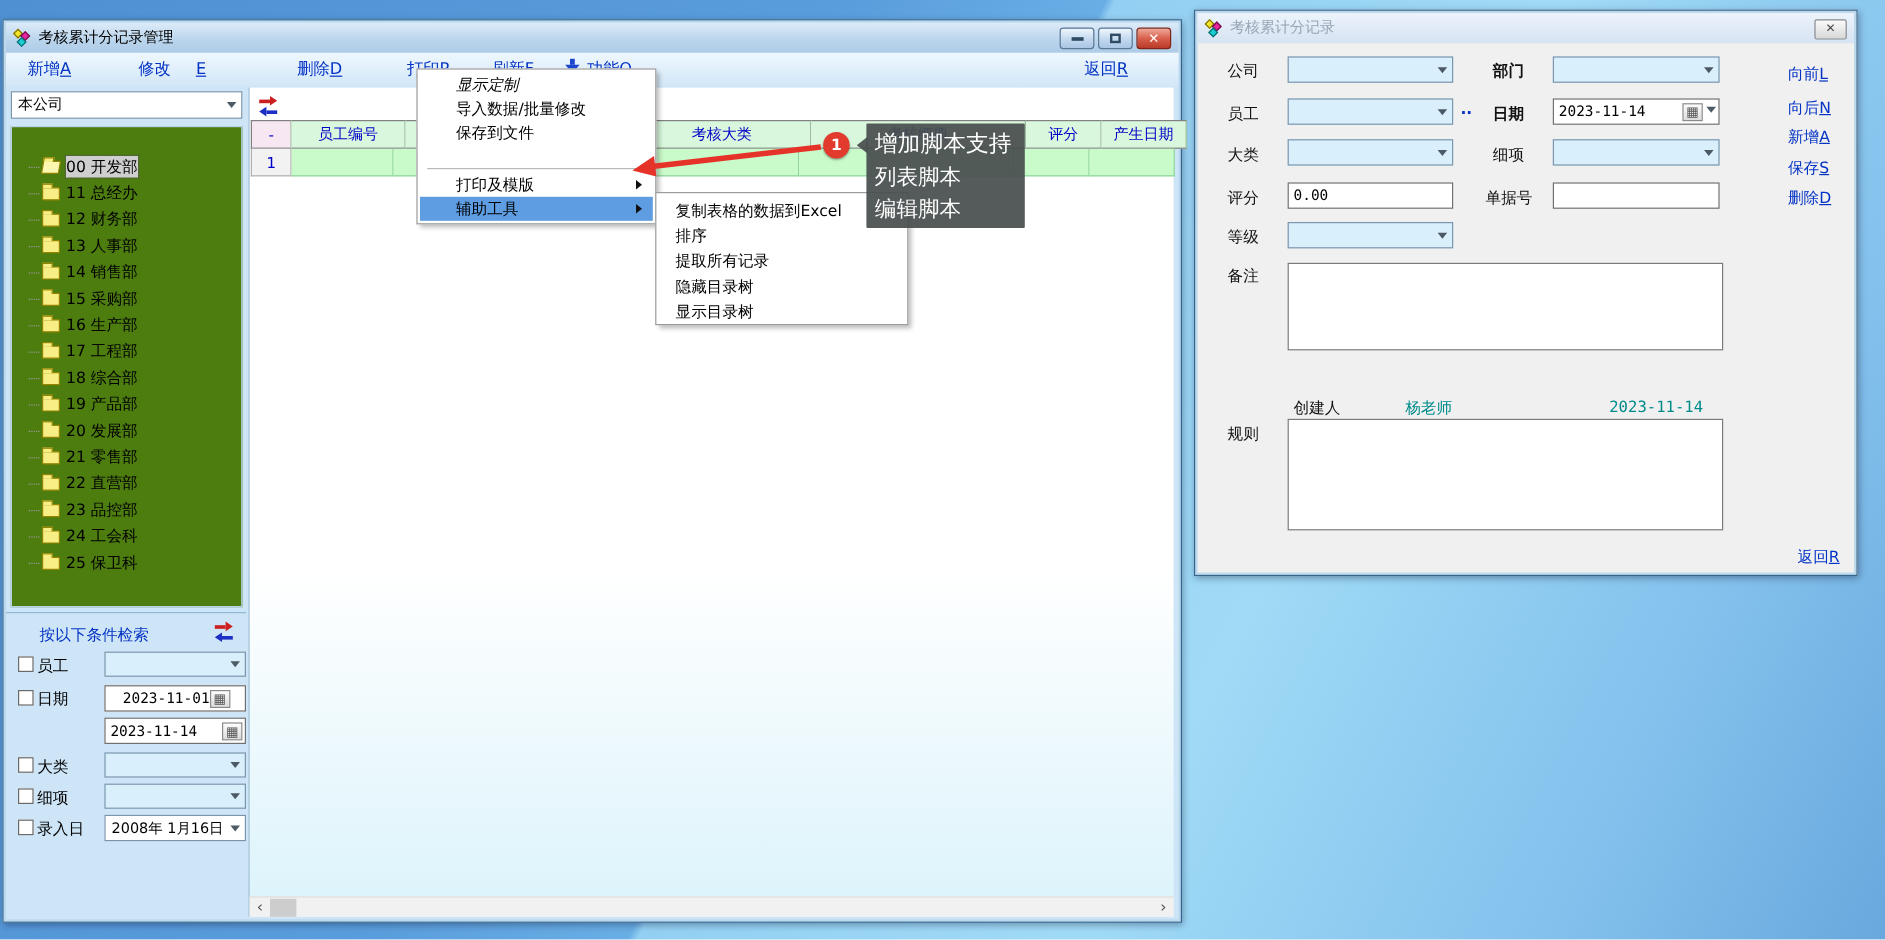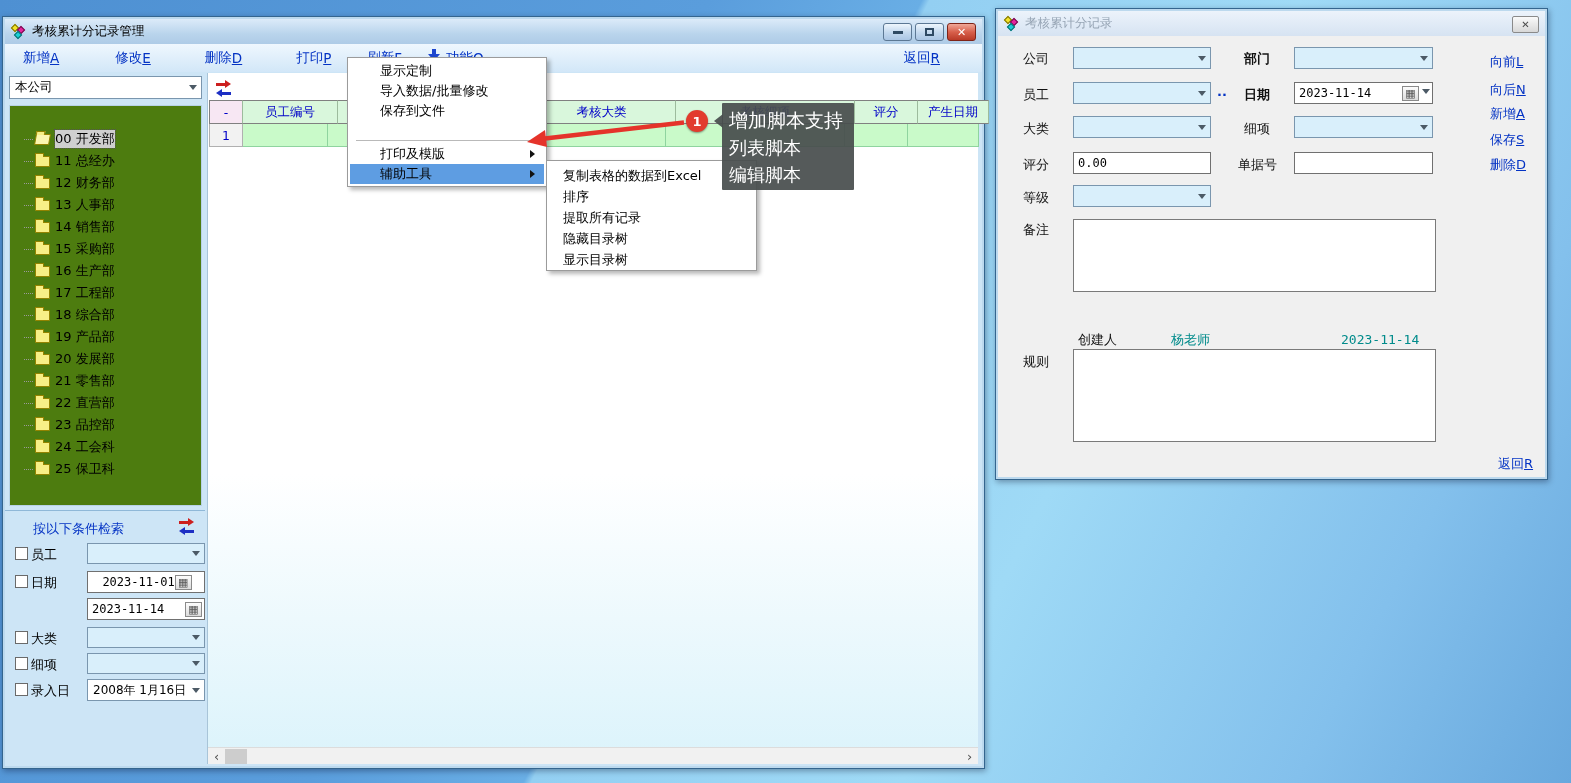--- a/index.html
+++ b/index.html
@@ -121,21 +121,21 @@
           </span>
         <span class="wbtn wbtn-close">✕</span>
       </span>
     </div>
 
     <div class="toolbar">
       <span class="tb-item" style="margin-right:56px;">
         <span>新增</span>
           <span class="k">A</span>
         </span>
-      <span class="tb-item" style="margin-right:54px;">
+      <span class="tb-item" style="margin-right:76px;gap:21px;">
         <span>修改</span>
           <span class="k">E</span>
         </span>
       <span class="tb-item" style="margin-right:54px;">
         <span>删除</span>
           <span class="k">D</span>
         </span>
       <span class="tb-item" style="margin-right:36px;">
         <span>打印</span>
           <span class="k">P</span>
@@ -420,21 +420,21 @@
     <span class="dlabel" style="left:175px; top:322px; color:#008b8b;">杨老师</span>
     <span class="dlabel mono" style="left:345px; top:323px; color:#008b8b;">2023-11-14</span>
 
     <span class="dlabel" style="left:27px; top:344px;">规则</span>
     <div class="txtarea" style="left:77px; top:340px; width:363px; height:93px;"></div>
 
     <span class="dlink link" style="left:502px; top:446px;"><span>返回</span><span class="k">R</span></span>
   </div>
 
   <div class="menu" style="left:347px; top:57px; width:200px; height:130px;">
-    <div class="mi" style="top:3px;">显示定制</div>
+    <div class="mi" style="top:3px;font-style:italic;">显示定制</div>
     <div class="mi" style="top:23px;">导入数据/批量修改</div>
     <div class="mi" style="top:43px;">保存到文件</div>
     <div class="msep" style="top:82px;"></div>
     <div class="mi mi-sub" style="top:86px;">打印及模版</div>
     <div class="mi mi-sub mi-hl" style="top:106px;">辅助工具</div>
   </div>
 
   <div class="menu" style="left:546px; top:160px; width:211px; height:111px; z-index:51;">
     <div class="smi" style="top:4px;">复制表格的数据到Excel</div>
     <div class="smi" style="top:25px;">排序</div>

